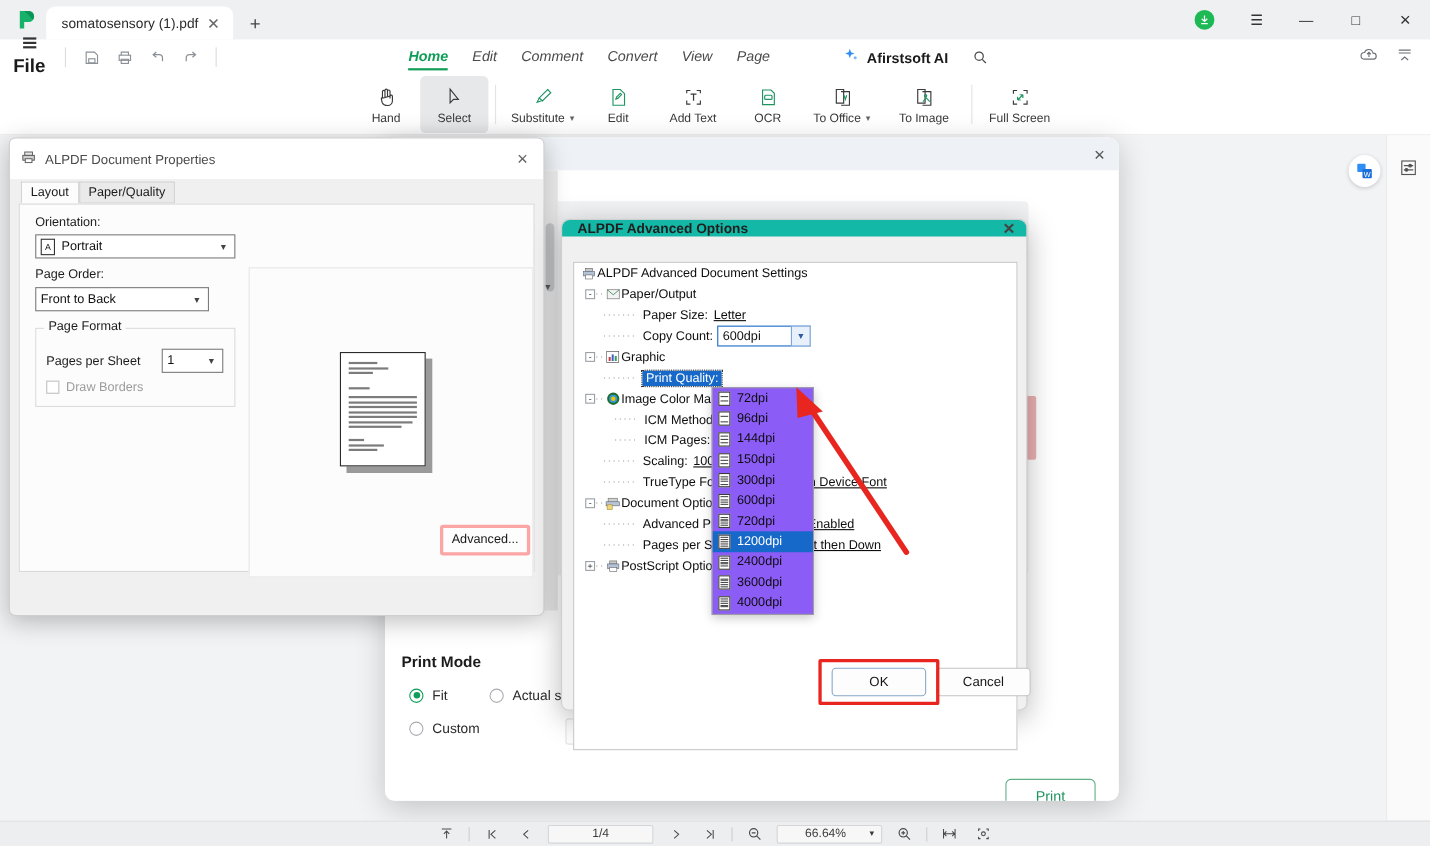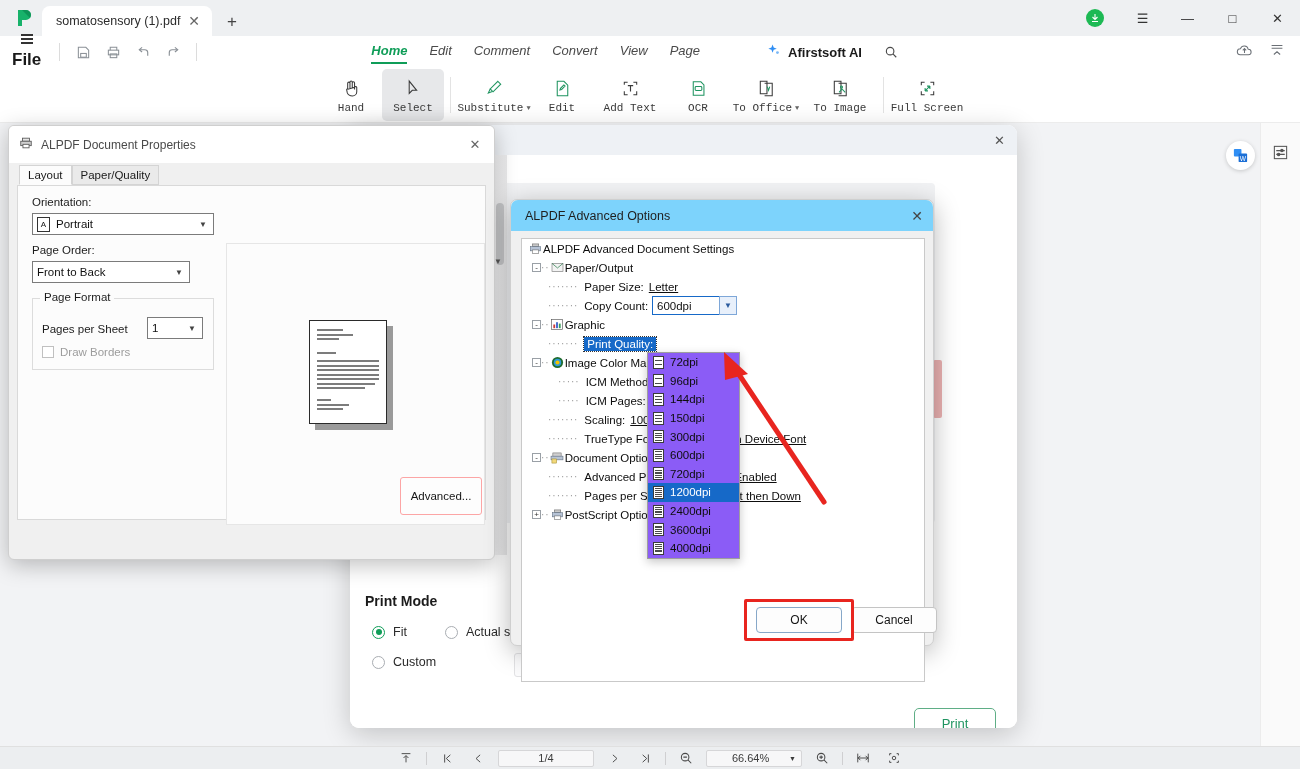--- a/index.html
+++ b/index.html
@@ -70,21 +70,21 @@
 
   
   .ribbon {
     position: absolute; top: 68px; left: 0; width: 1300px; height: 55px;
     background: #ffffff; display: flex; align-items: center;
     border-bottom: 1px solid #ececec;
   }
   .ribbon-inner { display: flex; align-items: stretch; margin-left: 320px; height: 52px; }
   .rb-item {
     width: 62px; display: flex; flex-direction: column; align-items: center; justify-content: center;
-    gap: 3px; font-size: 11px; color: #3a3a3a; border-radius: 5px; padding-top: 2px; font-family: Liberation Mono, monospace;
+    gap: 3px; font-size: 11px; color: #3a3a3a; border-radius: 5px; padding-top: 2px;
   }
   .rb-item.wide { width: 74px; }
   .rb-item.sel { background: #e7e8ea; }
   .rb-label { display: flex; align-items: center; gap: 3px; white-space: nowrap; }
   .caret { font-size: 7px; color: #666; }
   .rb-sep { width: 1px; background: #e3e3e3; margin: 8px 6px; }
 
   
   .canvas-bg {
     position: absolute; top: 123px; left: 0; width: 1300px; height: 623px;
@@ -226,34 +226,34 @@
   }
   .paper-shadow {
     position: absolute; left: 88px; top: 82px; width: 78px; height: 104px; background: #9a9a9a;
   }
   .paper {
     position: absolute; left: 82px; top: 76px; width: 78px; height: 104px;
     background: #fff; border: 1px solid #2a2a2a; padding: 8px 7px;
   }
   .pl { height: 2px; background: #7c7c7c; margin-bottom: 2.5px; }
   .wd-btn {
-    position: absolute; height: 38px; background: #fdfdfd; border: 1px solid #fca5a5; border-radius: 3px;
+    position: absolute; height: 28px; background: #fdfdfd; border: 3px solid #fca5a5; border-radius: 3px;
     display: flex; align-items: center; justify-content: center; font-size: 11.5px; color: #161616;
   }
 
   
   .adv-dialog {
     position: absolute; left: 510px; top: 199px; width: 424px; height: 447px;
     background: #f0f0f0; border: 1px solid #cfcfcf; border-radius: 7px;
     box-shadow: 0 6px 26px rgba(0,0,0,.28);
     overflow: visible;
   }
   .adv-title {
-    height: 31px; background: #7dd3fc; border-radius: 7px 7px 0 0;
-    display: flex; align-items: center; padding: 0 10px 0 14px; font-size: 12.5px; color: #1f1f1f;
+    height: 15px; background: #14b8a6; border-radius: 7px 7px 0 0;
+    display: flex; align-items: center; padding: 0 10px 0 14px; font-size: 12.5px; color: #1f1f1f; font-weight: bold;
   }
   .adv-close { margin-left: auto; font-size: 14px; color: #444; }
   .adv-tree {
     position: absolute; left: 10px; top: 38px; width: 404px; height: 444px;
     background: #fff; border: 1px solid #c9c9c9; overflow: hidden;
     font-size: 11.5px; color: #0d0d0d;
   }
   .tnode { display: flex; align-items: center; height: 19px; white-space: nowrap; position: relative; }
   .tplus {
     width: 9px; height: 9px; border: 1px solid #9aa0a6; background: #fff; color: #333;

